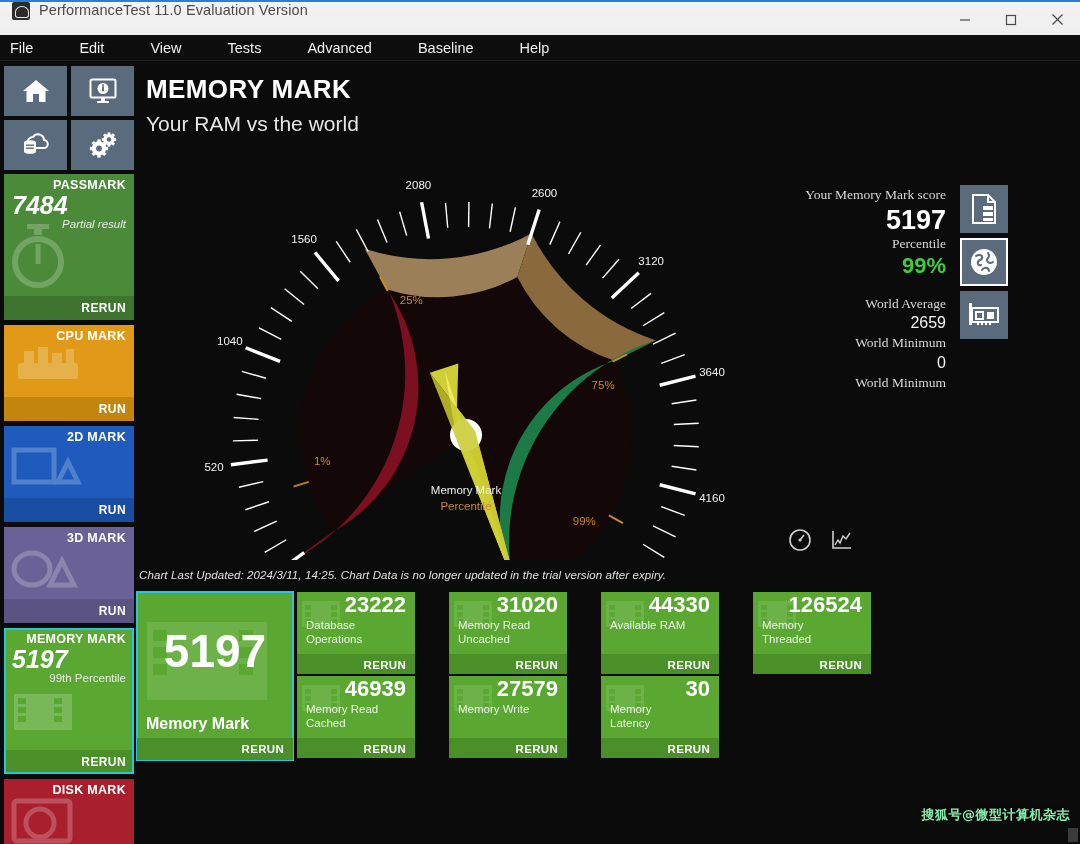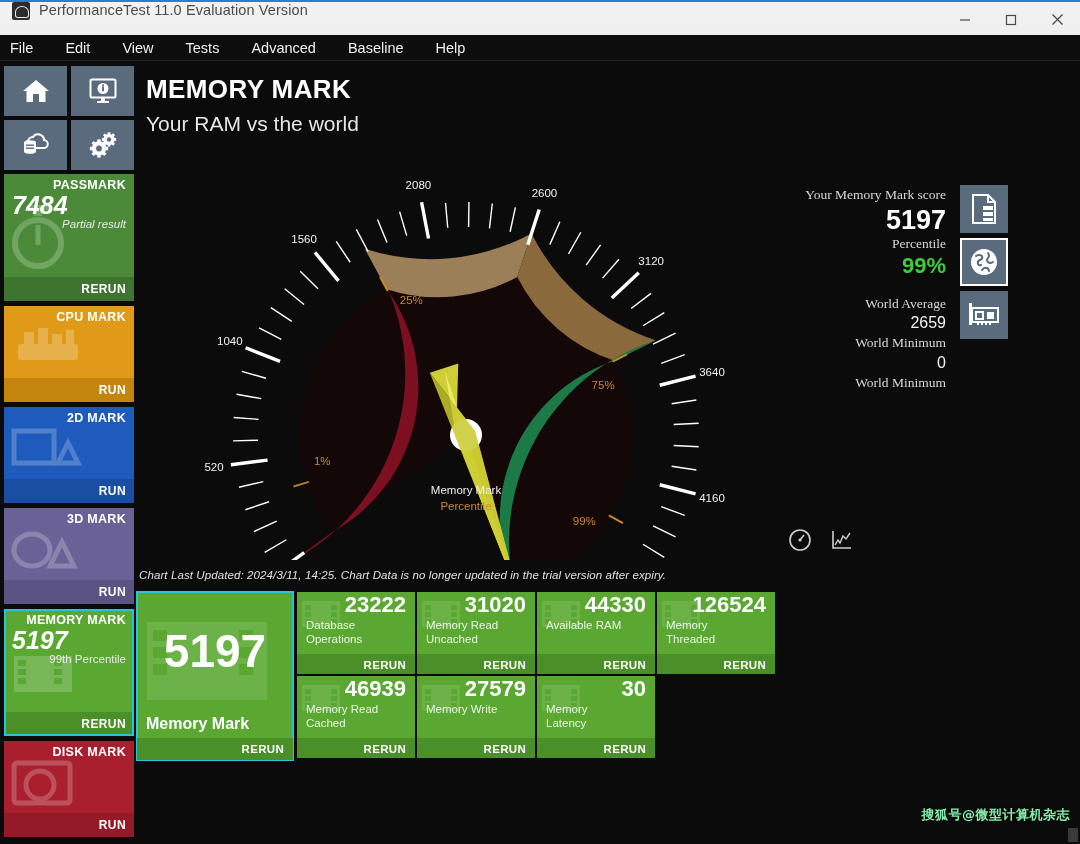--- a/index.html
+++ b/index.html
@@ -35,40 +35,40 @@
   }
   .tb-btn svg { display:block; }
 
   
   .menubar {
     position: absolute; left: 0; top: 35px; width: 1080px; height: 26px;
     background: #0d0d0d; display: flex; align-items: center;
     border-bottom: 1px solid #202020;
   }
   .menuitem {
-    color: #f0f0f0; font-size: 14.5px; padding: 0 16px; height: 26px;
+    color: #f0f0f0; font-size: 14.5px; padding: 0 23px; height: 26px;
     display: flex; align-items: center;
   }
   .menuitem:nth-child(1){ padding-left: 10px; }
 
   
   .sidebar { position: absolute; left: 4px; top: 66px; width: 130px; }
   .iconrow { display: flex; gap: 4px; margin-bottom: 4px; }
   .iconbtn {
     width: 63px; height: 50px; background: #5a6b7d;
     display: flex; align-items: center; justify-content: center;
   }
   .iconbtn svg { display: block; }
 
   .tile {
     position: relative; width: 130px; margin-bottom: 5px;
     overflow: hidden;
   }
   .tile .body { position: relative; height: 72px; padding: 4px 8px 0 8px; }
-  .tile.big .body { height: 103px; }
+  .tile.big .body { height: 122px; }
   .tile .tname {
     text-align: right; color: #fff; font-size: 12.5px; font-weight: bold;
     letter-spacing: .3px; position: relative; z-index: 2; white-space: nowrap;
   }
   .tile .tscore {
     text-align: left; color: #fff; font-size: 25px; font-weight: bold;
     font-style: italic; line-height: 1.05; position: relative; z-index: 2;
   }
   .tile .tsub {
     text-align: right; color: #eaeaea; font-size: 11.5px; font-style: italic;
@@ -147,21 +147,21 @@
 
   .rt.hero .rval { font-size: 46px; font-weight: bold; text-align: center; padding: 34px 0 0 0; }
   .rt.hero .rlbl {
     font-size: 16px; font-weight: bold; color: #ffffff;
     text-align: left; padding: 36px 0 0 9px;
   }
   .rt.hero .rfoot { position: absolute; left: 0; bottom: 0; width: 100%; }
   .rt.hero .rglyph { left: 2px; top: 10px; opacity: .20; }
 
   .rgrid { position: absolute; left: 296px; top: 591px; }
-  .rrow { display: flex; }
+  .rrow { display: flex; gap: 32px; }
   .rt.small { width: 120px; height: 84px; }
   .rt.small .rbody { height: 62px; }
 
   
   .watermark {
     position: absolute; right: 10px; top: 806px;
     color: #86efac; font-size: 13px; font-weight: bold;
     font-family: "DejaVu Sans", sans-serif;
     text-shadow: 0 0 3px rgba(0,0,0,.8);
     letter-spacing: .5px;

